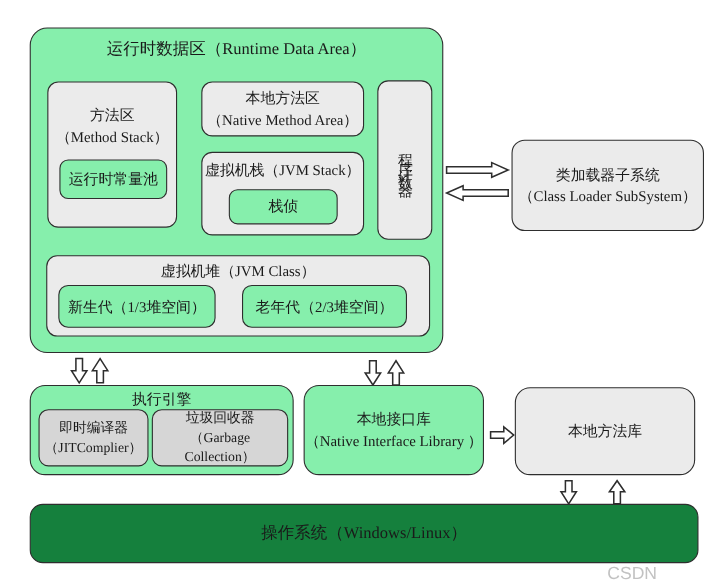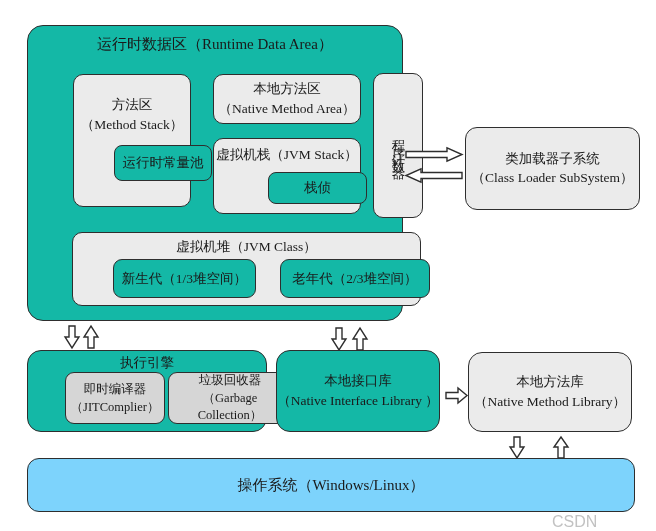--- a/index.html
+++ b/index.html
@@ -4,26 +4,26 @@
 <style>
   html,body{margin:0;padding:0;}
   body{
     width:656px;height:531px;position:relative;background:#ffffff;
     font-family:"Liberation Serif","DejaVu Serif",serif;color:#1a1a1a;
     overflow:hidden;
   }
   .abs{position:absolute;box-sizing:border-box;}
   .box{
     position:absolute;box-sizing:border-box;
-    border:1.6px solid #2e2e2e;border-radius:12px;background:#14b8a6;
+    border:1.6px solid #2e2e2e;border-radius:12px;background:#86efac;
   }
-  .box.thin{border-width:1.2px;border-radius:10px;margin-left:30px;}
+  .box.thin{border-width:1.2px;border-radius:10px;}
   .fill-light{background:#ebebeb;}
   .fill-mid{background:#d6d6d6;}
-  .fill-os{background:#7dd3fc;padding-left:48px;}
+  .fill-os{background:#15803d;padding-left:48px;}
   .ctext{text-align:center;}
   .t15{font-size:15px;}
   .t13{font-size:13.5px;line-height:1.45;}
   .t12{font-size:12.5px;line-height:1.4;}
   .title-row{position:absolute;left:0;right:0;text-align:center;}
   .vert{
     writing-mode:vertical-lr;text-orientation:upright;
     letter-spacing:7px;font-size:13.5px;
     position:absolute;left:50%;top:50%;transform:translate(-50%,-50%);
     white-space:nowrap;
@@ -130,21 +130,20 @@
   </div>
 </div>
 
 <svg class="arrow" style="left:445px;top:387px;" width="23" height="17" viewBox="0 0 23 17">
   <polygon points="1,5.5 13,5.5 13,1 22,8.5 13,16 13,11.5 1,11.5"></polygon>
 </svg>
 
 <div class="box fill-light" style="left:468px;top:352px;width:164px;height:80px;border-radius:14px;">
   <div class="two-line ctext t13">
     <div>本地方法库</div>
-    <div>（Native Method Library）</div>
   </div>
 </div>
 
 <svg class="arrow" style="left:509px;top:436px;" width="16" height="23" viewBox="0 0 16 23">
   <polygon points="5,1 11,1 11,11 15,11 8,22 1,11 5,11"></polygon>
 </svg>
 <svg class="arrow" style="left:553px;top:436px;" width="16" height="23" viewBox="0 0 16 23">
   <polygon points="5,22 5,11 1,11 8,1 15,11 11,11 11,22"></polygon>
 </svg>
 

